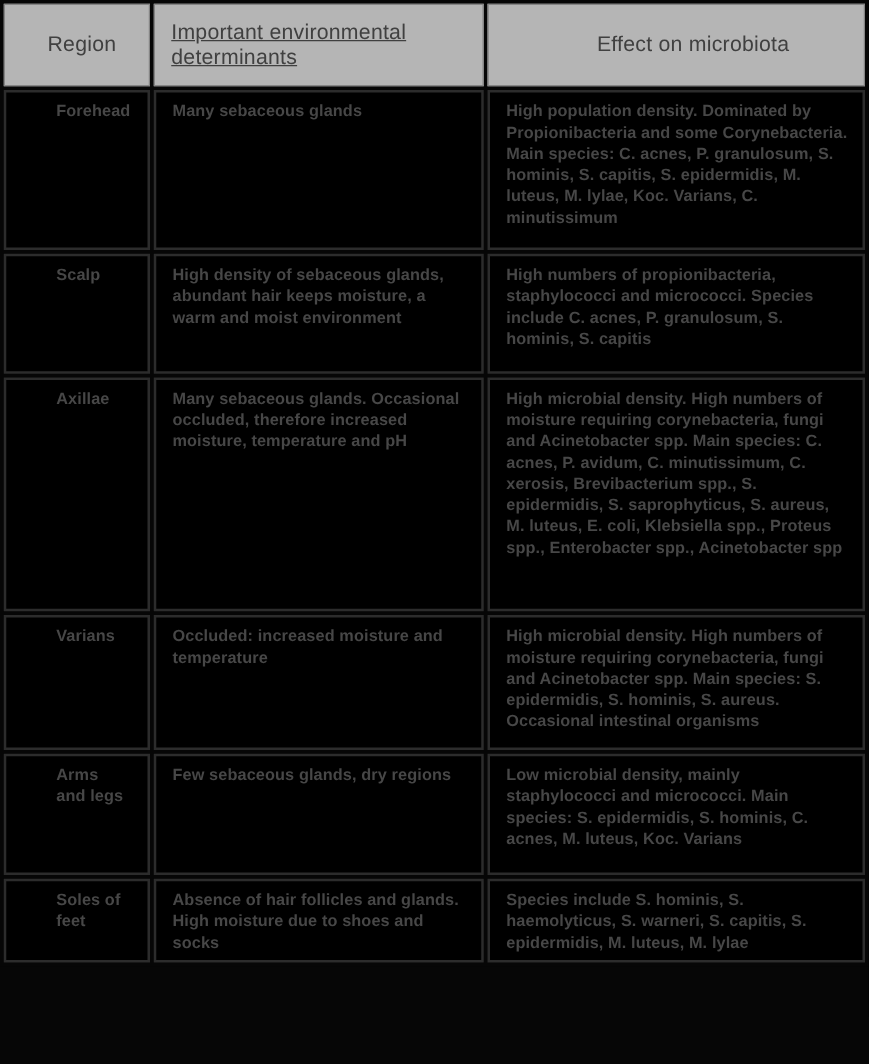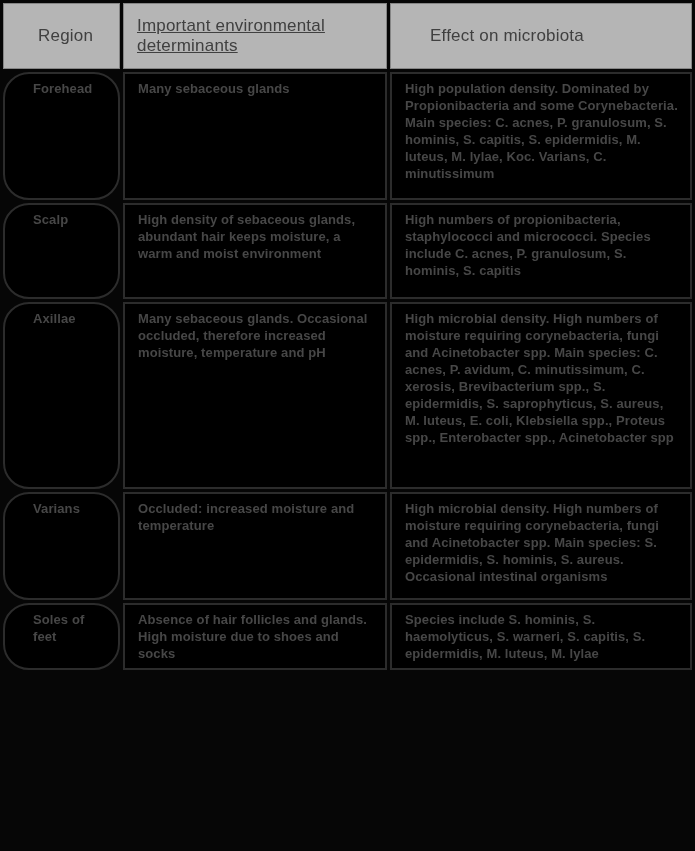--- a/index.html
+++ b/index.html
@@ -32,35 +32,35 @@
     border: 1px solid #858585;
     font-size: 17px;
     font-weight: 400;
     text-align: left;
     vertical-align: middle;
     padding: 6px 12px;
     letter-spacing: 0.2px;
   }
   th.h-region  { padding-left: 34px; height: 52px; }
   th.h-determ  { padding-left: 13px; text-decoration: underline; }
-  th.h-effect  { padding-left: 39px; }
+  th.h-effect  { padding-left: 39px; text-align: center; }
 
   td {
     background: #000000;
     color: #474747;
     border: 2px solid #2c2c2c;
     font-size: 13px;
     line-height: 17px;
     font-weight: bold;
     vertical-align: top;
     padding: 6px 10px 6px 13px;
     letter-spacing: 0.1px;
     overflow: hidden;
   }
-  td.region { padding-left: 28px; padding-right: 16px; border-radius: 26px; }
+  td.region { padding-left: 40px; padding-right: 16px; }
   td.effect { }
 
   tr.r1 td { height: 112px; }
   tr.r2 td { height: 80px;  }
   tr.r3 td { height: 171px; margin-top: 43px; }
   tr.r4 td { height: 92px;  }
   tr.r5 td { height: 65px;  }
   tr.r6 td { height: 81px;  }
   tr.r7 td { height: 38px;  }
   tr.r8 td { height: 47px;  }
@@ -96,20 +96,25 @@
       <tr class="r3">
         <td class="region">Axillae</td>
         <td class="determ">Many sebaceous glands. Occasional occluded, therefore increased moisture, temperature and pH</td>
         <td class="effect">High microbial density. High numbers of moisture requiring corynebacteria, fungi and Acinetobacter spp. Main species: C. acnes, P. avidum, C. minutissimum, C. xerosis, Brevibacterium spp., S. epidermidis, S. saprophyticus, S. aureus, M. luteus, E. coli, Klebsiella spp., Proteus spp., Enterobacter spp., Acinetobacter spp</td>
       </tr>
       <tr class="r4">
         <td class="region">Varians</td>
         <td class="determ">Occluded: increased moisture and temperature</td>
         <td class="effect">High microbial density. High numbers of moisture requiring corynebacteria, fungi and Acinetobacter spp. Main species: S. epidermidis, S. hominis, S. aureus. Occasional intestinal organisms</td>
       </tr>
+      <tr class="r6">
+        <td class="region">Arms and legs</td>
+        <td class="determ">Few sebaceous glands, dry regions</td>
+        <td class="effect">Low microbial density, mainly staphylococci and micrococci. Main species: S. epidermidis, S. hominis, C. acnes, M. luteus, Koc. Varians</td>
+      </tr>
       <tr class="r8">
         <td class="region">Soles of feet</td>
         <td class="determ">Absence of hair follicles and glands. High moisture due to shoes and socks</td>
         <td class="effect">Species include S. hominis, S. haemolyticus, S. warneri, S. capitis, S. epidermidis, M. luteus, M. lylae</td>
       </tr>
     </tbody>
   </table>
 </div>
 
 </body></html>

